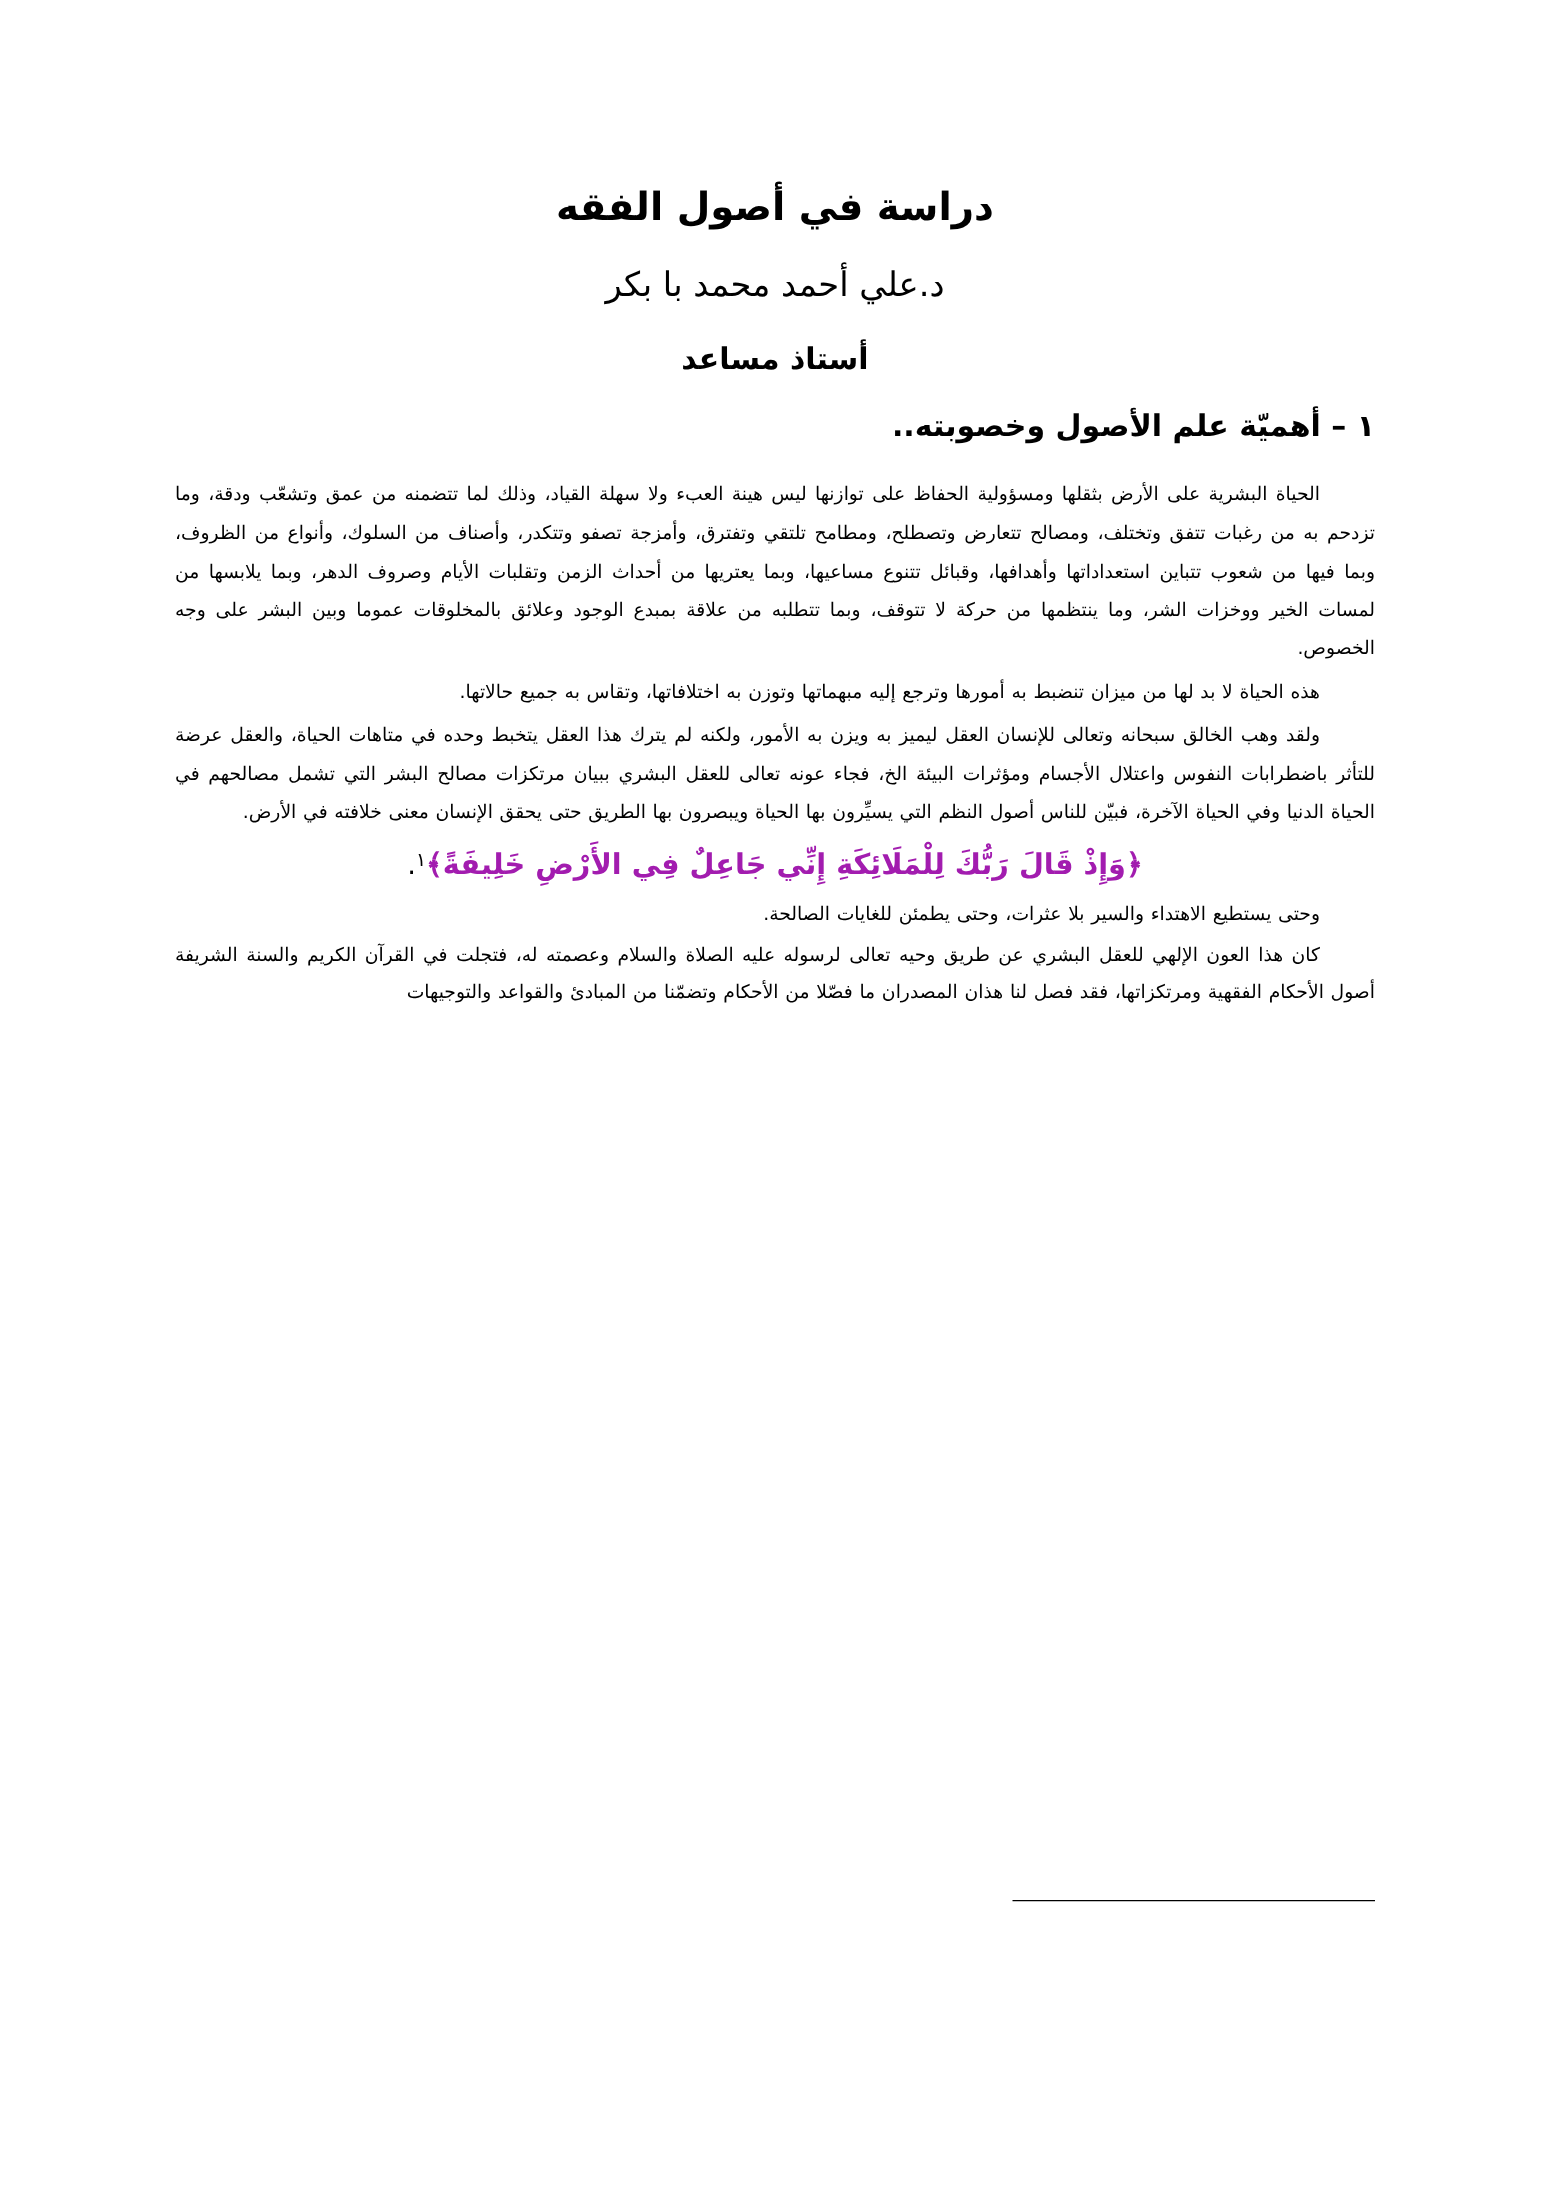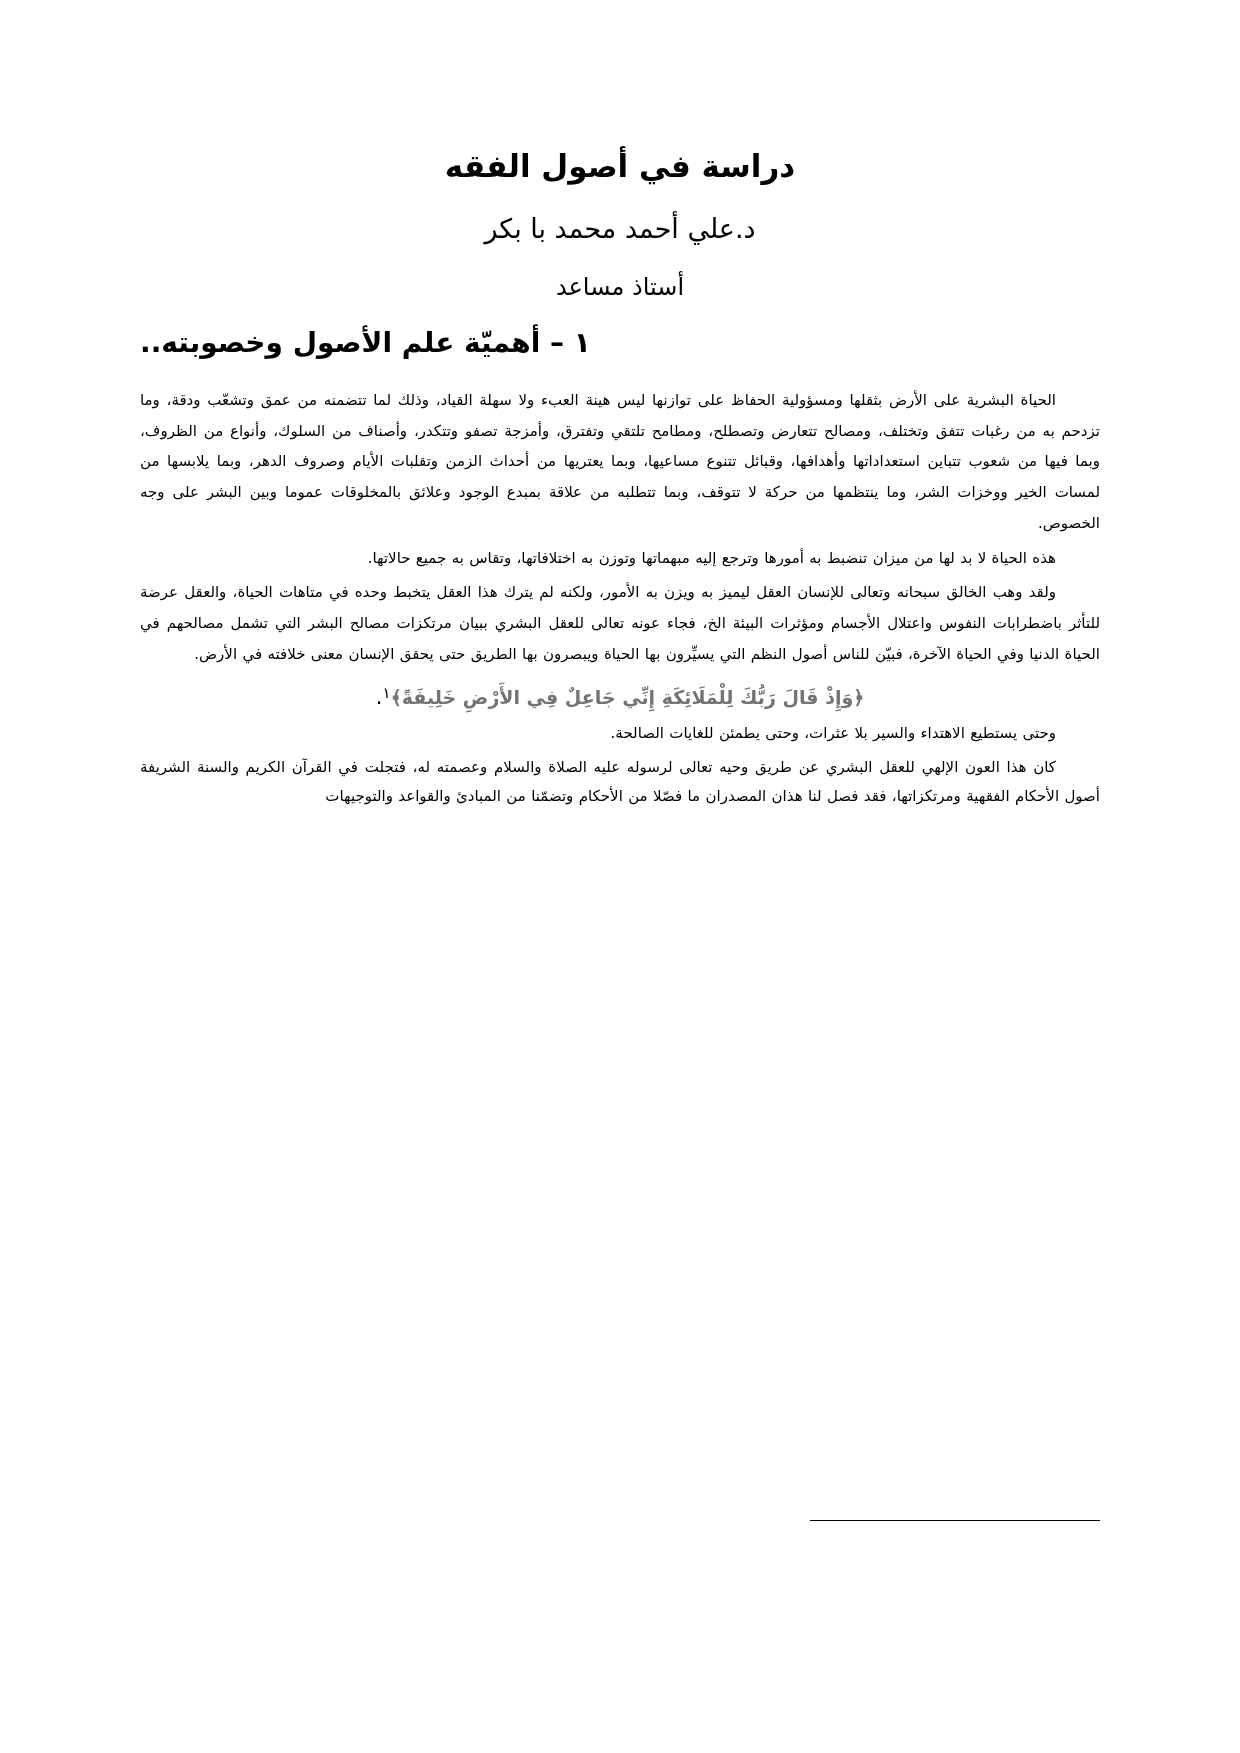--- a/index.html
+++ b/index.html
@@ -39,29 +39,29 @@
     letter-spacing: 0;
   }
   .author-name {
     font-size: 27px;
     font-weight: normal;
     line-height: 1.05;
     margin: 0 0 32px 0;
   }
   .author-rank {
     font-size: 24px;
-    font-weight: normal;
+    font-weight: bold;
     line-height: 1.05;
     margin: 0 0 28px 0;
   }
 
   
   .section-heading {
-    text-align: left;
-    font-size: 28px;
+    text-align: right;
+    font-size: 24px;
     font-weight: bold;
     line-height: 1.1;
     margin: 0 0 26px 0;
   }
 
   
   .body-par {
     font-size: 15px;
     line-height: 2.05;
     text-align: justify;
@@ -74,22 +74,22 @@
     line-height: 1.95;
   }
 
   
   .verse-line {
     text-align: center;
     margin: 6px 0 2px 0;
     line-height: 1.9;
   }
   .verse {
-    color: #737373;
-    font-size: 19px;
+    color: #a21caf;
+    font-size: 23px;
     font-weight: bold;
     direction: rtl;
     unicode-bidi: isolate;
   }
   .verse-ref {
     color: #000000;
     font-size: 15px;
     vertical-align: super;
   }
   .verse-period {

